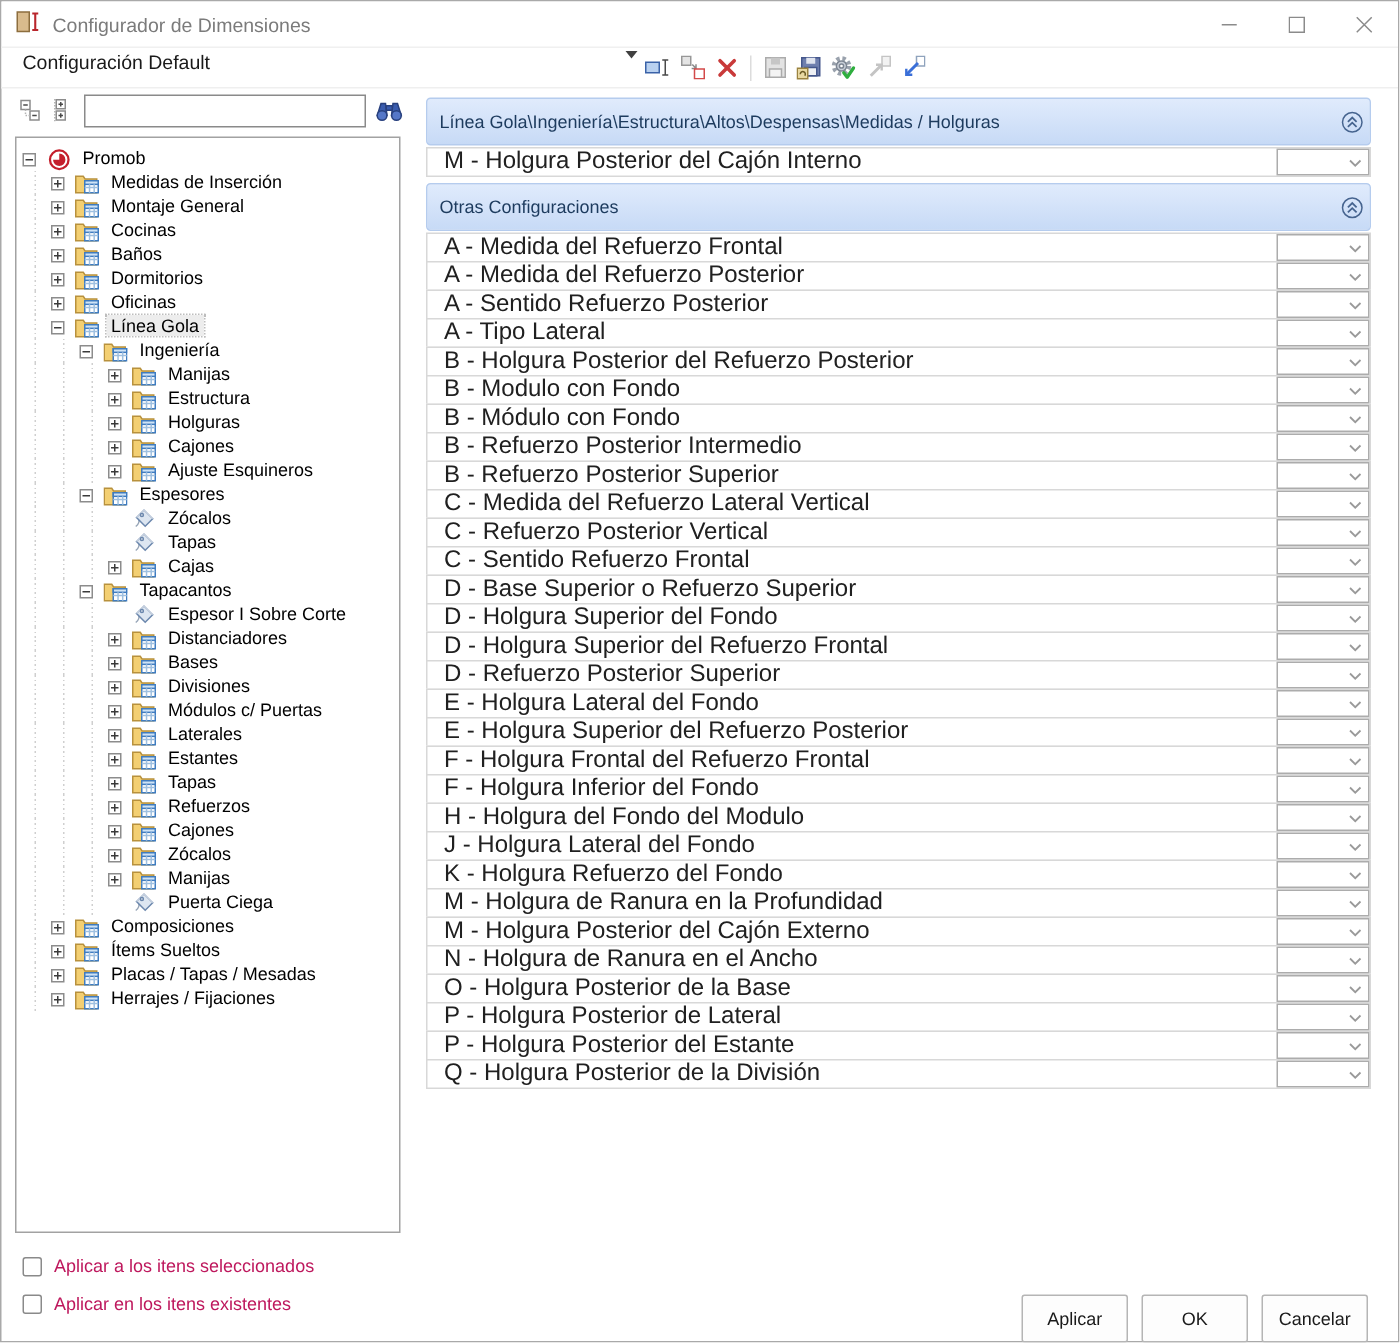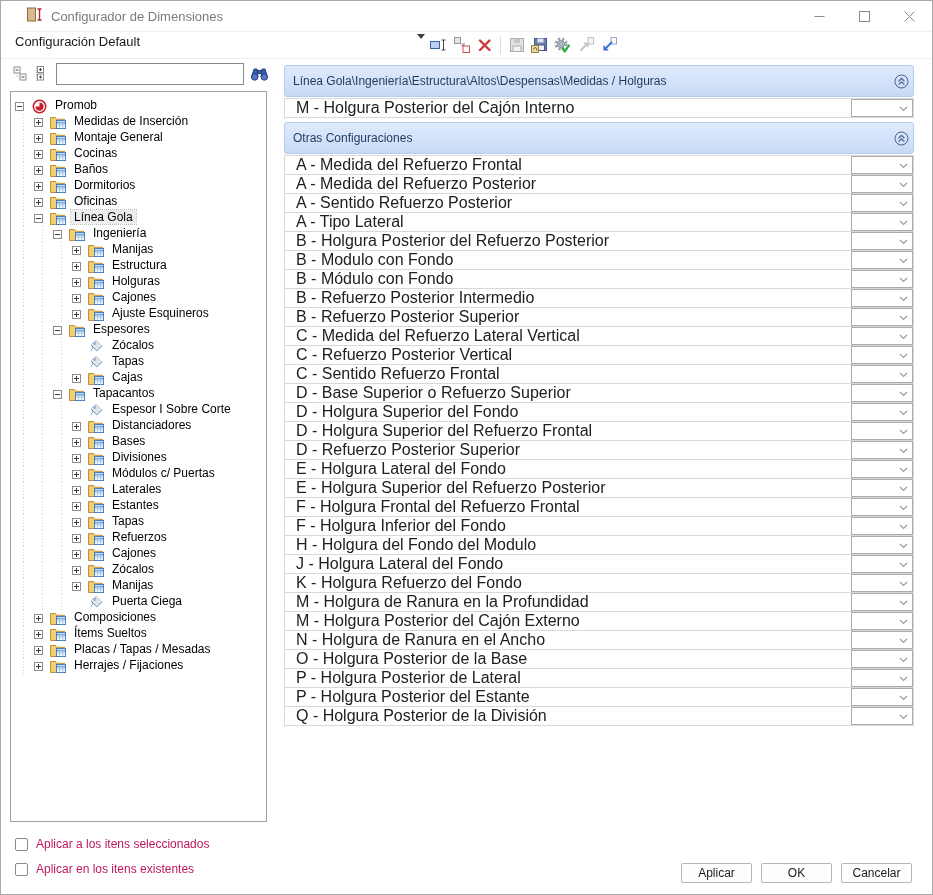--- a/index.html
+++ b/index.html
@@ -3,21 +3,21 @@
 <meta charset="utf-8">
 <style>
   html,body{margin:0;padding:0}
   body{
     width:933px;height:895px;position:relative;overflow:hidden;
     font-family:"Liberation Sans",sans-serif;font-size:12px;color:#1a1a1a;background:#fff;
   }
   .window{position:absolute;inset:0;border:1px solid #a9a9a9;box-sizing:border-box;background:#fff}
 
   
-  .titlebar{position:absolute;top:0;left:16px;right:0;height:30px;background:#fff;display:flex;align-items:center;padding-left:9px;border-bottom:1px solid #f0f0f0}
+  .titlebar{position:absolute;top:0;left:0;right:0;height:30px;background:#fff;display:flex;align-items:center;padding-left:9px;border-bottom:1px solid #f0f0f0}
   .title-text{color:#7b7b7b;font-size:13px;margin-left:8px}
   .win-controls{position:absolute;right:0;top:0;height:30px;display:flex}
   .win-btn{width:45px;height:30px;display:flex;align-items:center;justify-content:center}
 
   
   .toolbar{position:absolute;top:31px;left:0;right:0;height:26px;display:flex;align-items:center;background:#fff;border-bottom:1px solid #efefef}
   .config-combo{width:412px;padding-left:14px;font-size:13px;display:flex;align-items:flex-start;justify-content:space-between;height:22px;cursor:default}
   .combo-arrow{width:0;height:0;border-left:4px solid transparent;border-right:4px solid transparent;border-top:5px solid #404040;margin-right:2px}
   .tb-icon{width:21px;height:21px;display:flex;align-items:center;justify-content:center;margin:0 1px;flex:none}
   .tb-sep{width:1px;height:17px;background:#dcdcdc;margin:0 4px;flex:none}
@@ -49,21 +49,21 @@
   .row-combo{width:62px;height:18px;box-sizing:border-box;border:1px solid #acacac;background:#fff;display:flex;align-items:center;justify-content:space-between;padding:0 4px 0 3px;cursor:pointer;flex:none}
   .combo-value{font-size:11px}
 
   
   .checkbox-row{position:absolute;left:14px;display:flex;align-items:center;cursor:default}
   .checkbox{width:13px;height:13px;border:1px solid #8a8a8a;border-radius:2px;background:#fff;box-sizing:border-box;flex:none;cursor:pointer}
   .checkbox-label{margin-left:8px;font-size:12px;color:#be185d}
   .cbx-1{top:836px}
   .cbx-2{top:861px}
   .footer-buttons{position:absolute;right:20px;top:862px;display:flex;gap:9px}
-  .btn{width:71px;height:20px;box-sizing:border-box;border:1px solid #b5b5b5;border-radius:2px;background:#fdfdfd;display:flex;align-items:center;justify-content:center;font-size:12px;color:#1a1a1a;cursor:pointer}
+  .btn{width:71px;height:32px;box-sizing:border-box;border:1px solid #b5b5b5;border-radius:2px;background:#fdfdfd;display:flex;align-items:center;justify-content:center;font-size:12px;color:#1a1a1a;cursor:pointer}
 </style>
 </head>
 <body>
 
 <div class="window">
 
   <div class="titlebar">
     <span>
       <svg width="17" height="17" viewBox="0 0 17 17">
           <rect x="1.5" y="2" width="8" height="13" fill="#d9bb8d" stroke="#8d6e3e"></rect>

